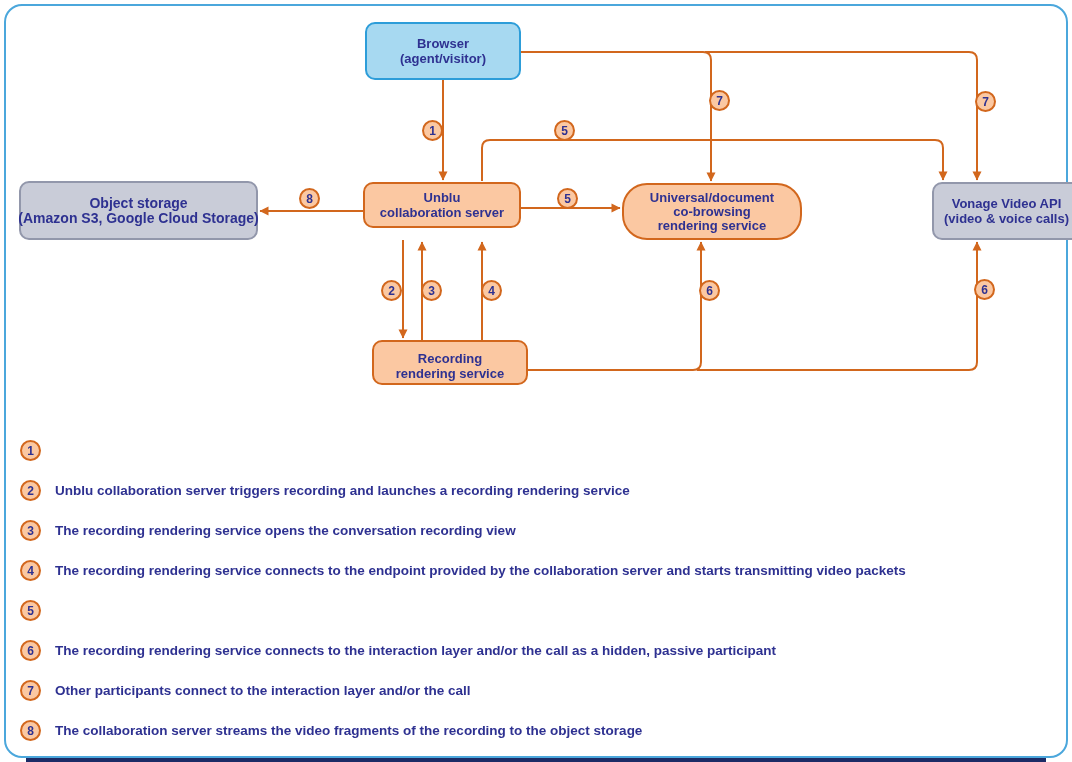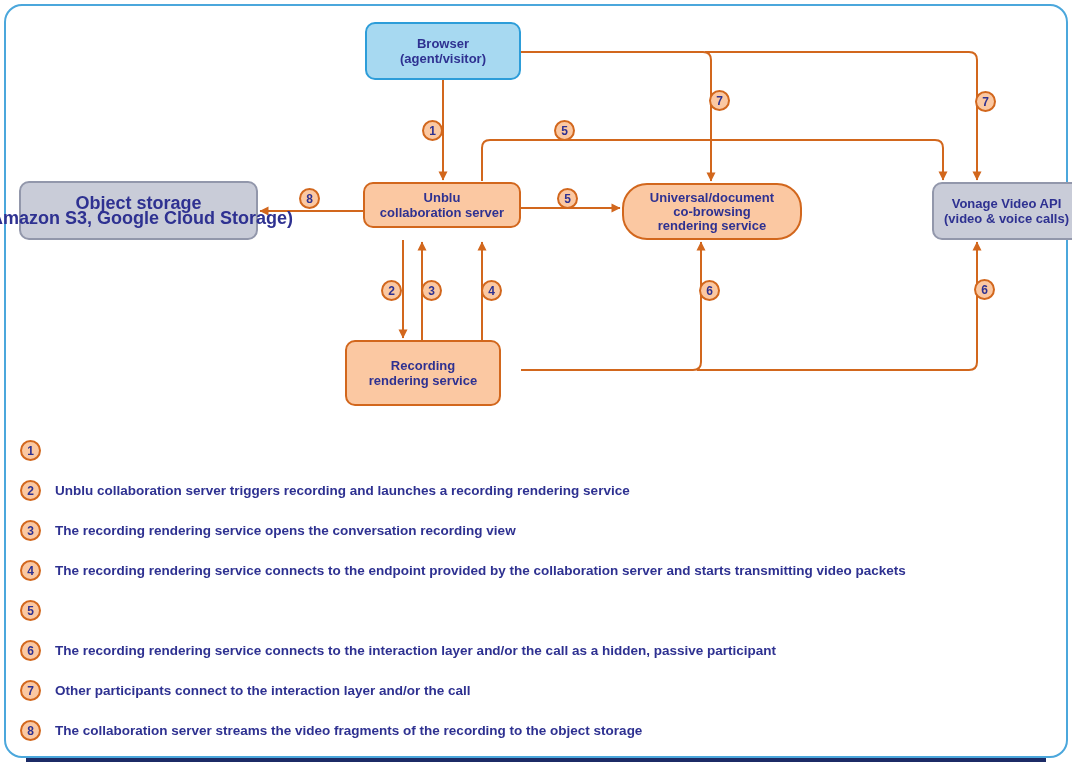--- a/index.html
+++ b/index.html
@@ -32,21 +32,21 @@
   .node{
     position:absolute;box-sizing:border-box;border-radius:10px;border:2px solid;
     display:flex;flex-direction:column;justify-content:center;align-items:center;
     text-align:center;font-weight:700;color:var(--node-text);
     font-size:13px;line-height:15px;padding:2px 21px;
   }
   .node.peach{background:var(--badge-fill);border-color:var(--arrow);}
   .node.blue{background:var(--blue-fill);border-color:var(--blue-border);}
   .node.gray{background:var(--gray-fill);border-color:var(--gray-border);}
   .node .ln{display:block;white-space:nowrap;}
-  .node.small{font-size:18px;}
+  .node.small{font-size:14px;}
   .badge{
     position:absolute;width:21px;height:21px;box-sizing:border-box;border-radius:50%;
     background:var(--badge-fill);border:2px solid var(--arrow);
     color:var(--node-text);font-size:12px;font-weight:700;
     display:flex;align-items:center;justify-content:center;z-index:5;
   }
   .legend{position:absolute;left:20px;top:440px;}
   .legend-row{display:flex;align-items:center;height:21px;margin-bottom:19px;}
   .legend-badge{
     flex:0 0 auto;width:21px;height:21px;box-sizing:border-box;border-radius:50%;
@@ -102,21 +102,21 @@
   <span class="ln">Universal/document</span>
   <span class="ln">co-browsing</span>
   <span class="ln">rendering service</span>
 </div>
 
 <div class="node gray" style="left:903px;top:182px;width:149px;height:58px;margin-left:29px;">
   <span class="ln">Vonage Video API</span>
   <span class="ln">(video &amp; voice calls)</span>
 </div>
 
-<div class="node peach" style="left:345px;top:340px;width:156px;height:66px;">
+<div class="node peach" style="left:372px;top:340px;width:156px;height:45px;justify-content:flex-end;">
   <span class="ln">Recording</span>
   <span class="ln">rendering service</span>
 </div>
 
 <div class="badge" style="left:422px;top:120px;">1</div>
 <div class="badge" style="left:381px;top:280px;">2</div>
 <div class="badge" style="left:421px;top:280px;">3</div>
 <div class="badge" style="left:481px;top:280px;">4</div>
 <div class="badge" style="left:554px;top:120px;">5</div>
 <div class="badge" style="left:557px;top:188px;">5</div>

